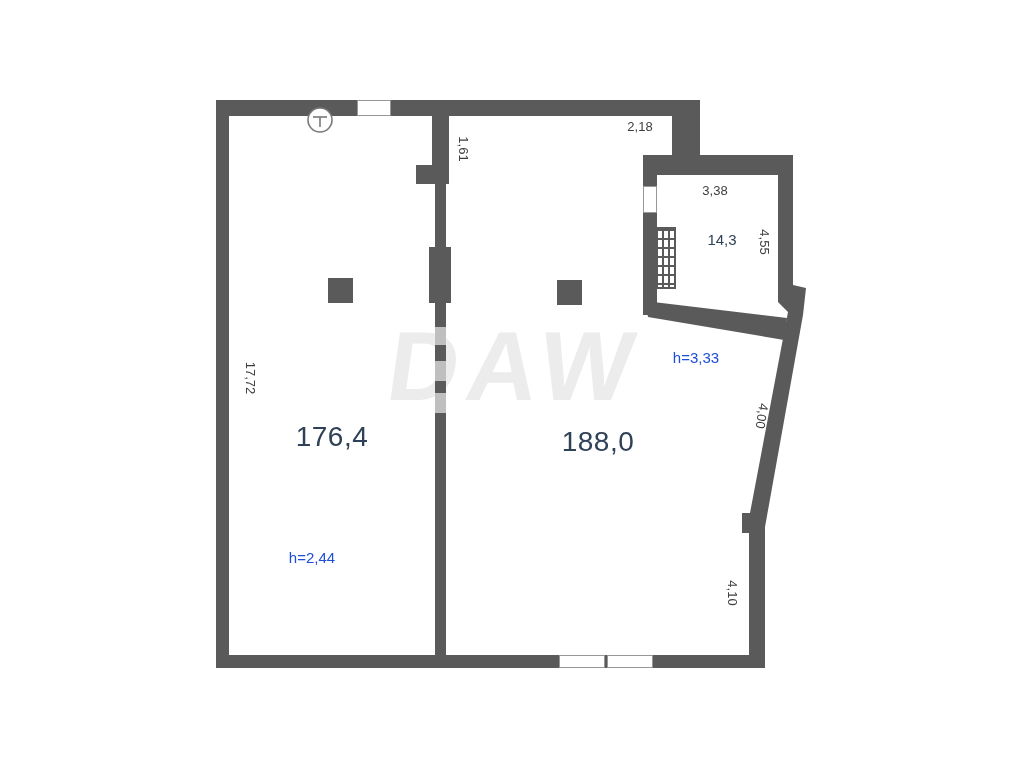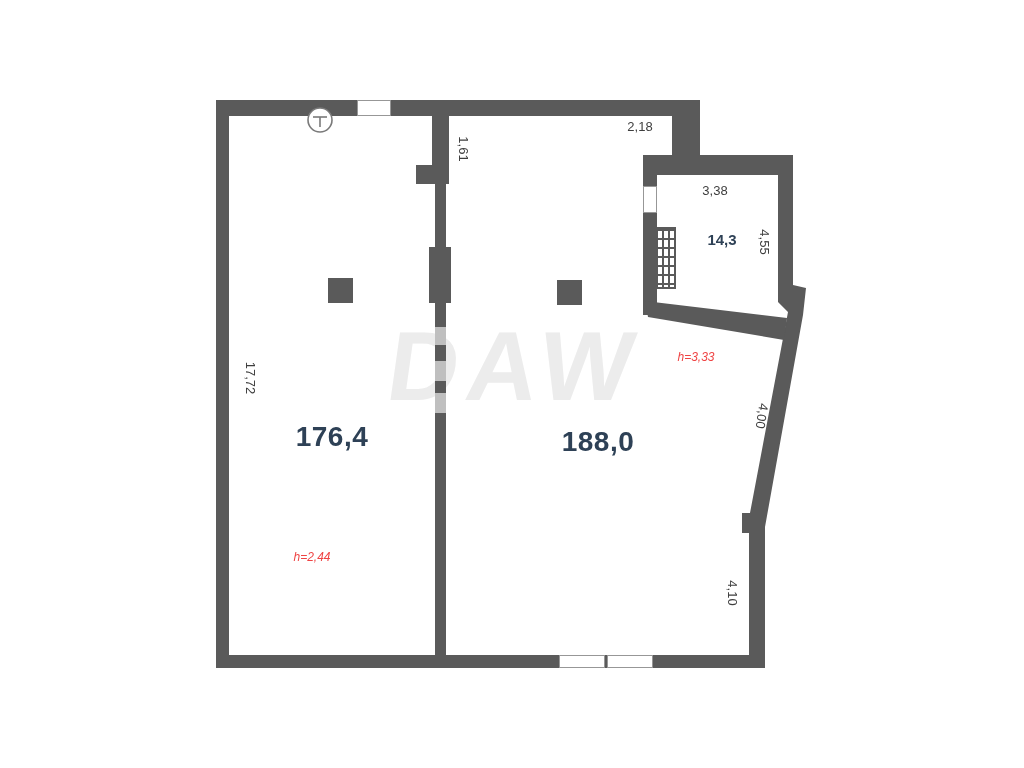--- a/index.html
+++ b/index.html
@@ -19,23 +19,23 @@
   .shaft{position:absolute;left:654px;top:227px;width:22px;height:62px;box-sizing:border-box;
          border:2px solid #5a5a5a;background-color:#ffffff;z-index:4;
          background-image:
            repeating-linear-gradient(to right,#5a5a5a 0 2px,rgba(0,0,0,0) 2px 6px),
            repeating-linear-gradient(to bottom,#5a5a5a 0 2px,rgba(0,0,0,0) 2px 9px);}
   
   .dim{position:absolute;font-size:13px;color:#3e3e3e;white-space:nowrap;z-index:5;
        transform:translate(-50%,-50%);}
   .dim.rot90{transform:translate(-50%,-50%) rotate(90deg);}
   .dim.rot99{transform:translate(-50%,-50%) rotate(99deg);}
-  .hlabel{position:absolute;font-size:12px;font-style:italic;color:#ef4444;white-space:nowrap;
+  .hlabel{position:absolute;font-size:15px;color:#1d4ed8;white-space:nowrap;
           z-index:5;transform:translate(-50%,-50%);}
-  .area{position:absolute;font-weight:bold;font-size:28px;letter-spacing:0.5px;color:#2e4156;
+  .area{position:absolute;font-weight:normal;font-size:28px;letter-spacing:0.5px;color:#2e4156;
         white-space:nowrap;z-index:5;transform:translate(-50%,-50%);}
   .area.small{font-size:15px;letter-spacing:0;}
 </style>
 </head>
 <body>
 
 <div id="canvas">
 
   <div class="watermark">DAW</div>
 

